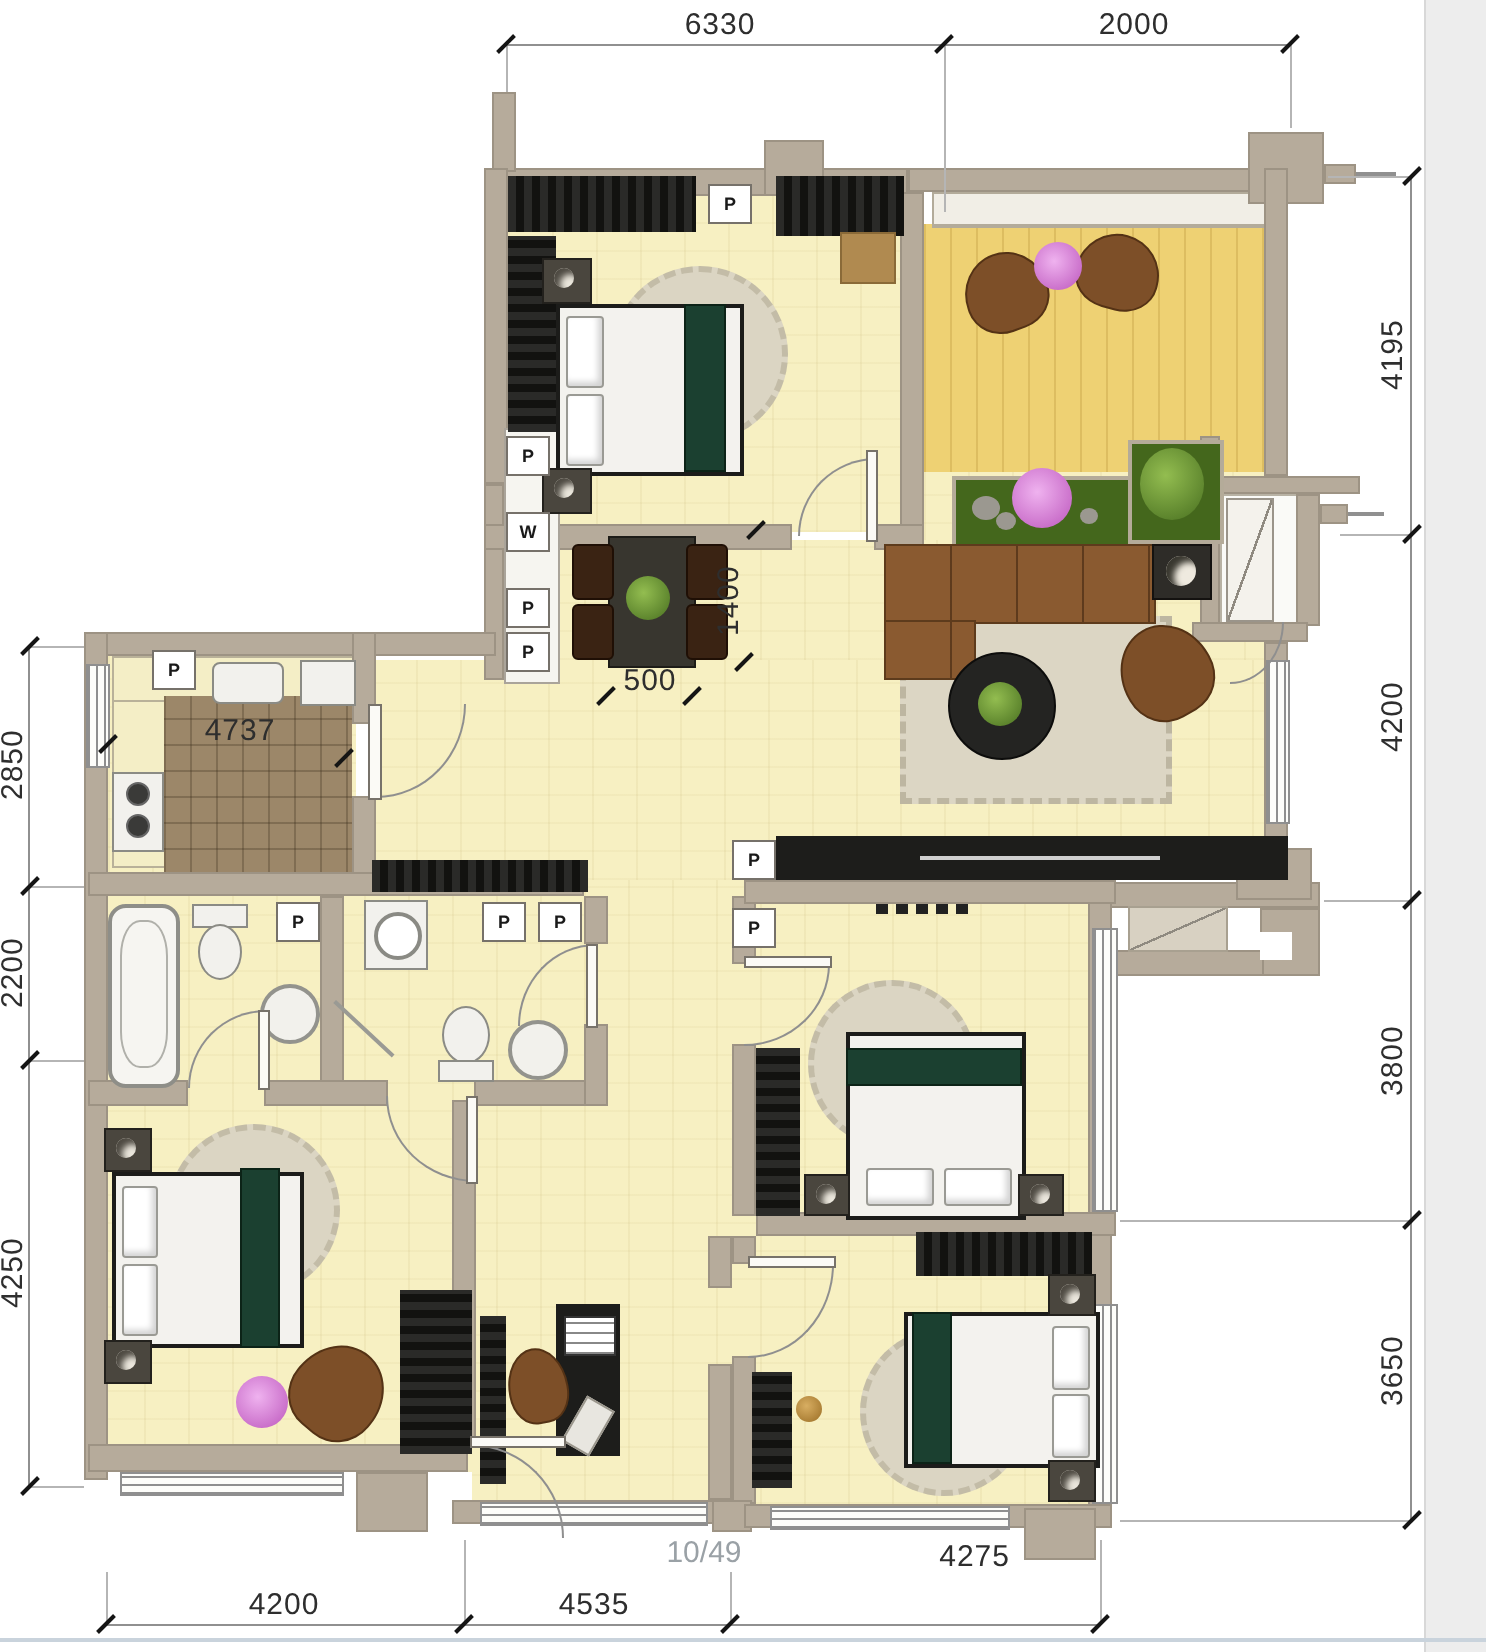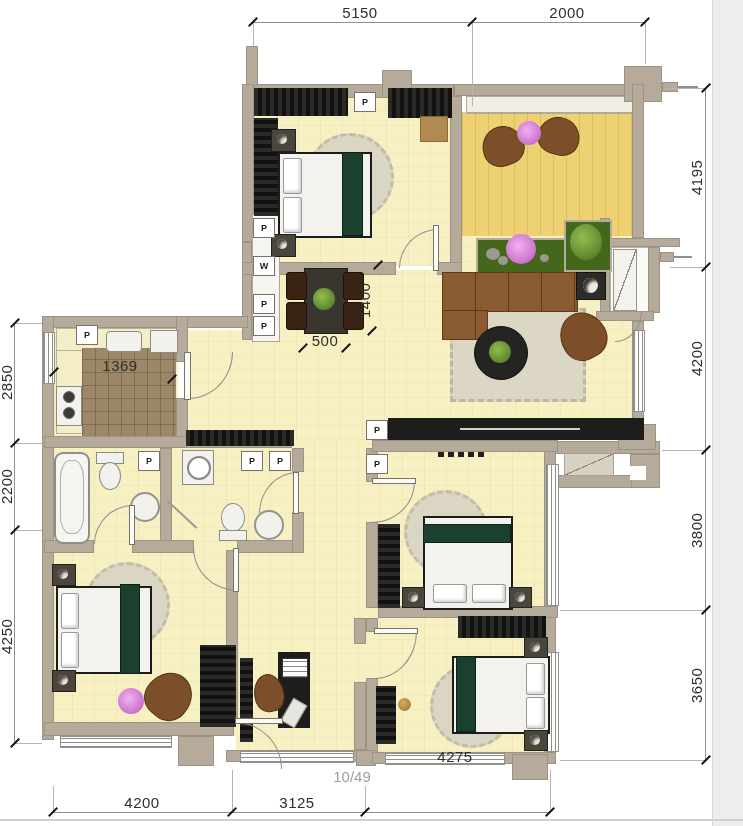--- a/index.html
+++ b/index.html
@@ -315,21 +315,21 @@
   <div class="pmark" style="left:366px;top:420px;">P</div>
   <div class="pmark" style="left:366px;top:454px;">P</div>
 
   <div class="dline" style="left:253px;top:22px;width:392px;height:1px;"></div>
   <div class="tick" style="left:247px;top:21px;"></div>
   <div class="tick" style="left:466px;top:21px;"></div>
   <div class="tick" style="left:639px;top:21px;"></div>
   <div class="ext" style="left:253px;top:22px;width:1px;height:24px;"></div>
   <div class="ext" style="left:472px;top:22px;width:1px;height:84px;"></div>
   <div class="ext" style="left:645px;top:22px;width:1px;height:42px;"></div>
-  <div class="dlab" style="left:300px;top:4px;width:120px;">5150</div>
+  <div class="dlab" style="left:300px;top:4px;width:120px;">6330</div>
   <div class="dlab" style="left:507px;top:4px;width:120px;">2000</div>
 
   <div class="dline" style="left:705px;top:88px;width:1px;height:672px;"></div>
   <div class="tick" style="left:700px;top:87px;"></div>
   <div class="tick" style="left:700px;top:266px;"></div>
   <div class="tick" style="left:700px;top:449px;"></div>
   <div class="tick" style="left:700px;top:609px;"></div>
   <div class="tick" style="left:700px;top:759px;"></div>
   <div class="ext" style="left:664px;top:88px;width:41px;height:1px;"></div>
   <div class="ext" style="left:670px;top:267px;width:35px;height:1px;"></div>
@@ -357,24 +357,24 @@
   <div class="dline" style="left:53px;top:812px;width:497px;height:1px;"></div>
   <div class="tick" style="left:47px;top:811px;"></div>
   <div class="tick" style="left:226px;top:811px;"></div>
   <div class="tick" style="left:359px;top:811px;"></div>
   <div class="tick" style="left:544px;top:811px;"></div>
   <div class="ext" style="left:53px;top:786px;width:1px;height:26px;"></div>
   <div class="ext" style="left:232px;top:770px;width:1px;height:42px;"></div>
   <div class="ext" style="left:365px;top:786px;width:1px;height:26px;"></div>
   <div class="ext" style="left:550px;top:770px;width:1px;height:42px;"></div>
   <div class="dlab" style="left:92px;top:794px;width:100px;">4200</div>
-  <div class="dlab" style="left:250px;top:794px;width:94px;">3125</div>
-  <div class="dlab" style="left:405px;top:748px;width:100px;">4275</div>
-
-  <div class="dlab" style="left:92px;top:357px;width:56px;z-index:8;">1369</div>
+  <div class="dlab" style="left:250px;top:794px;width:94px;">4535</div>
+  <div class="dlab" style="left:405px;top:770px;width:100px;text-align:right;">4275</div>
+
+  <div class="dlab" style="left:92px;top:357px;width:56px;z-index:8;">4737</div>
   <div class="tick" style="left:48px;top:371px;"></div>
   <div class="tick" style="left:166px;top:378px;"></div>
   <div class="dlab dlab-v" style="left:356px;top:272px;height:56px;">1400</div>
   <div class="tick" style="left:372px;top:264px;"></div>
   <div class="tick" style="left:366px;top:330px;"></div>
   <div class="dlab" style="left:302px;top:332px;width:46px;z-index:8;">500</div>
   <div class="tick" style="left:297px;top:347px;"></div>
   <div class="tick" style="left:340px;top:347px;"></div>
 
   <div class="pageno" style="left:320px;top:768px;width:64px;">10/49</div>

